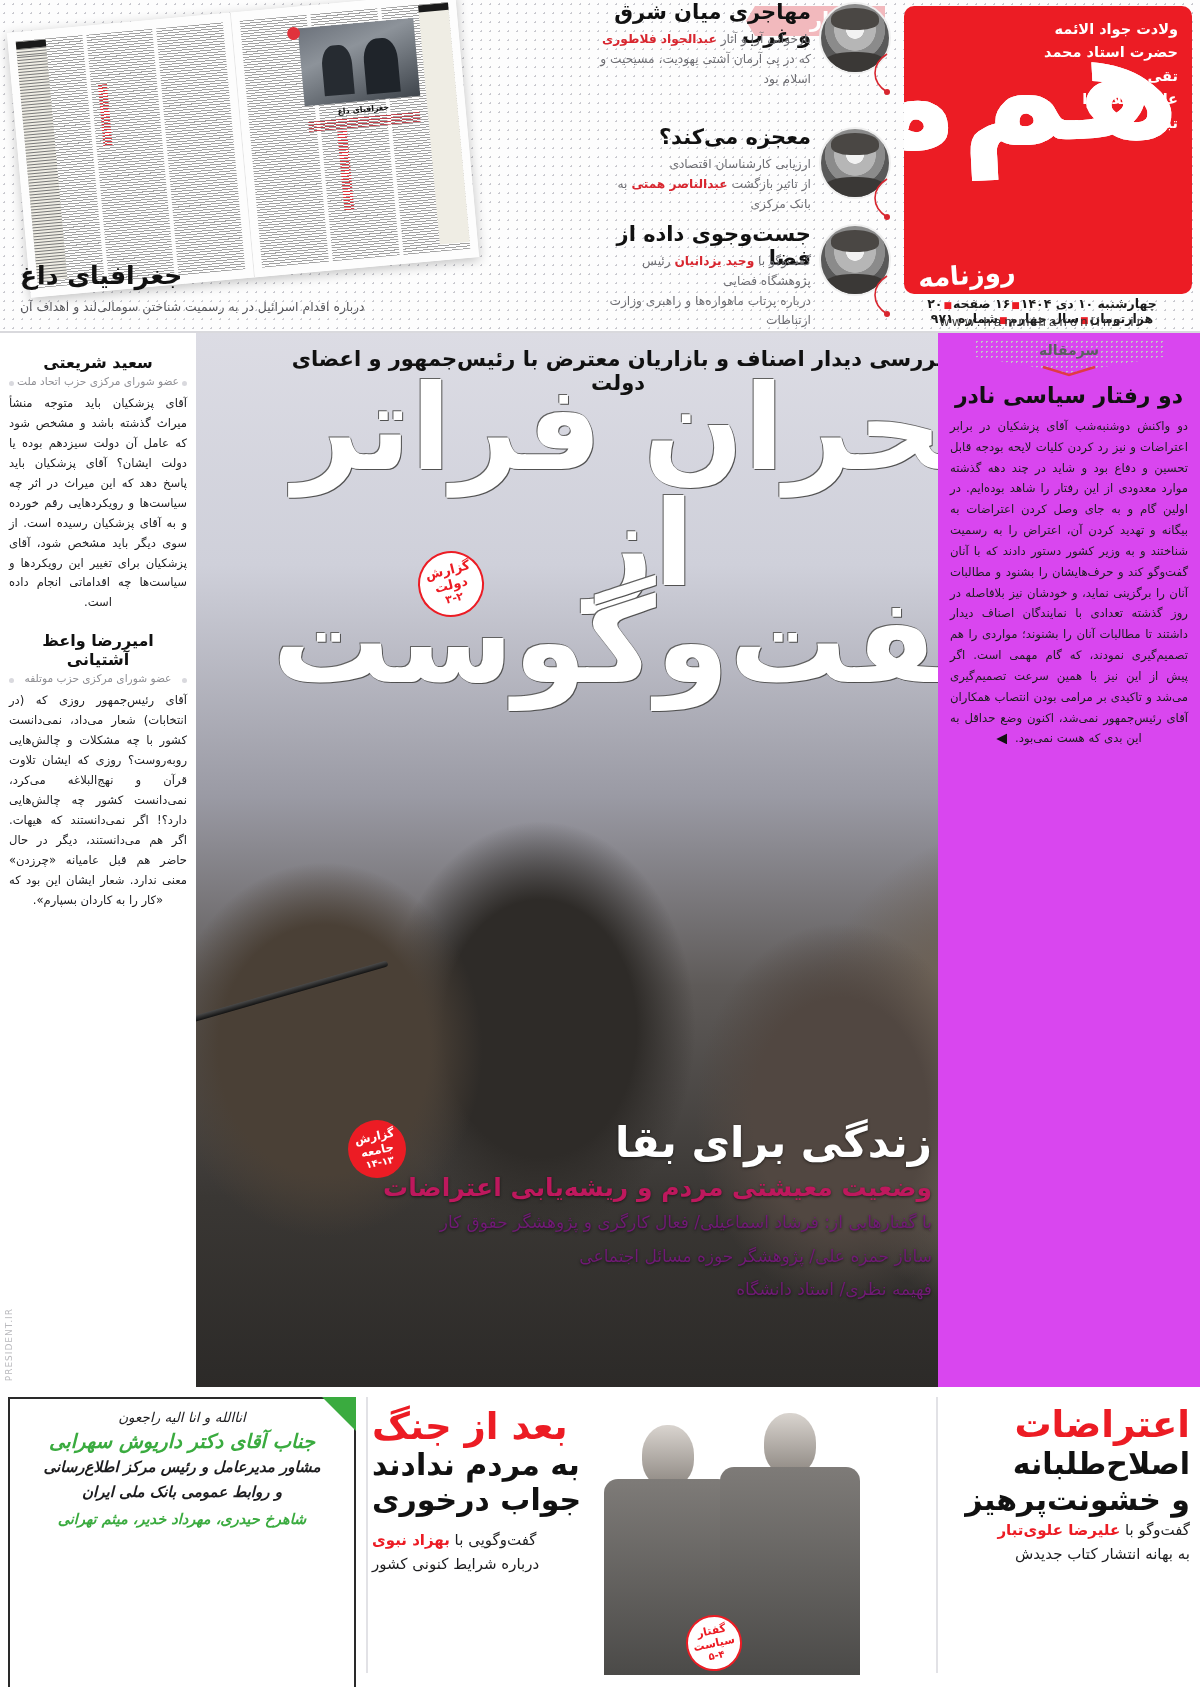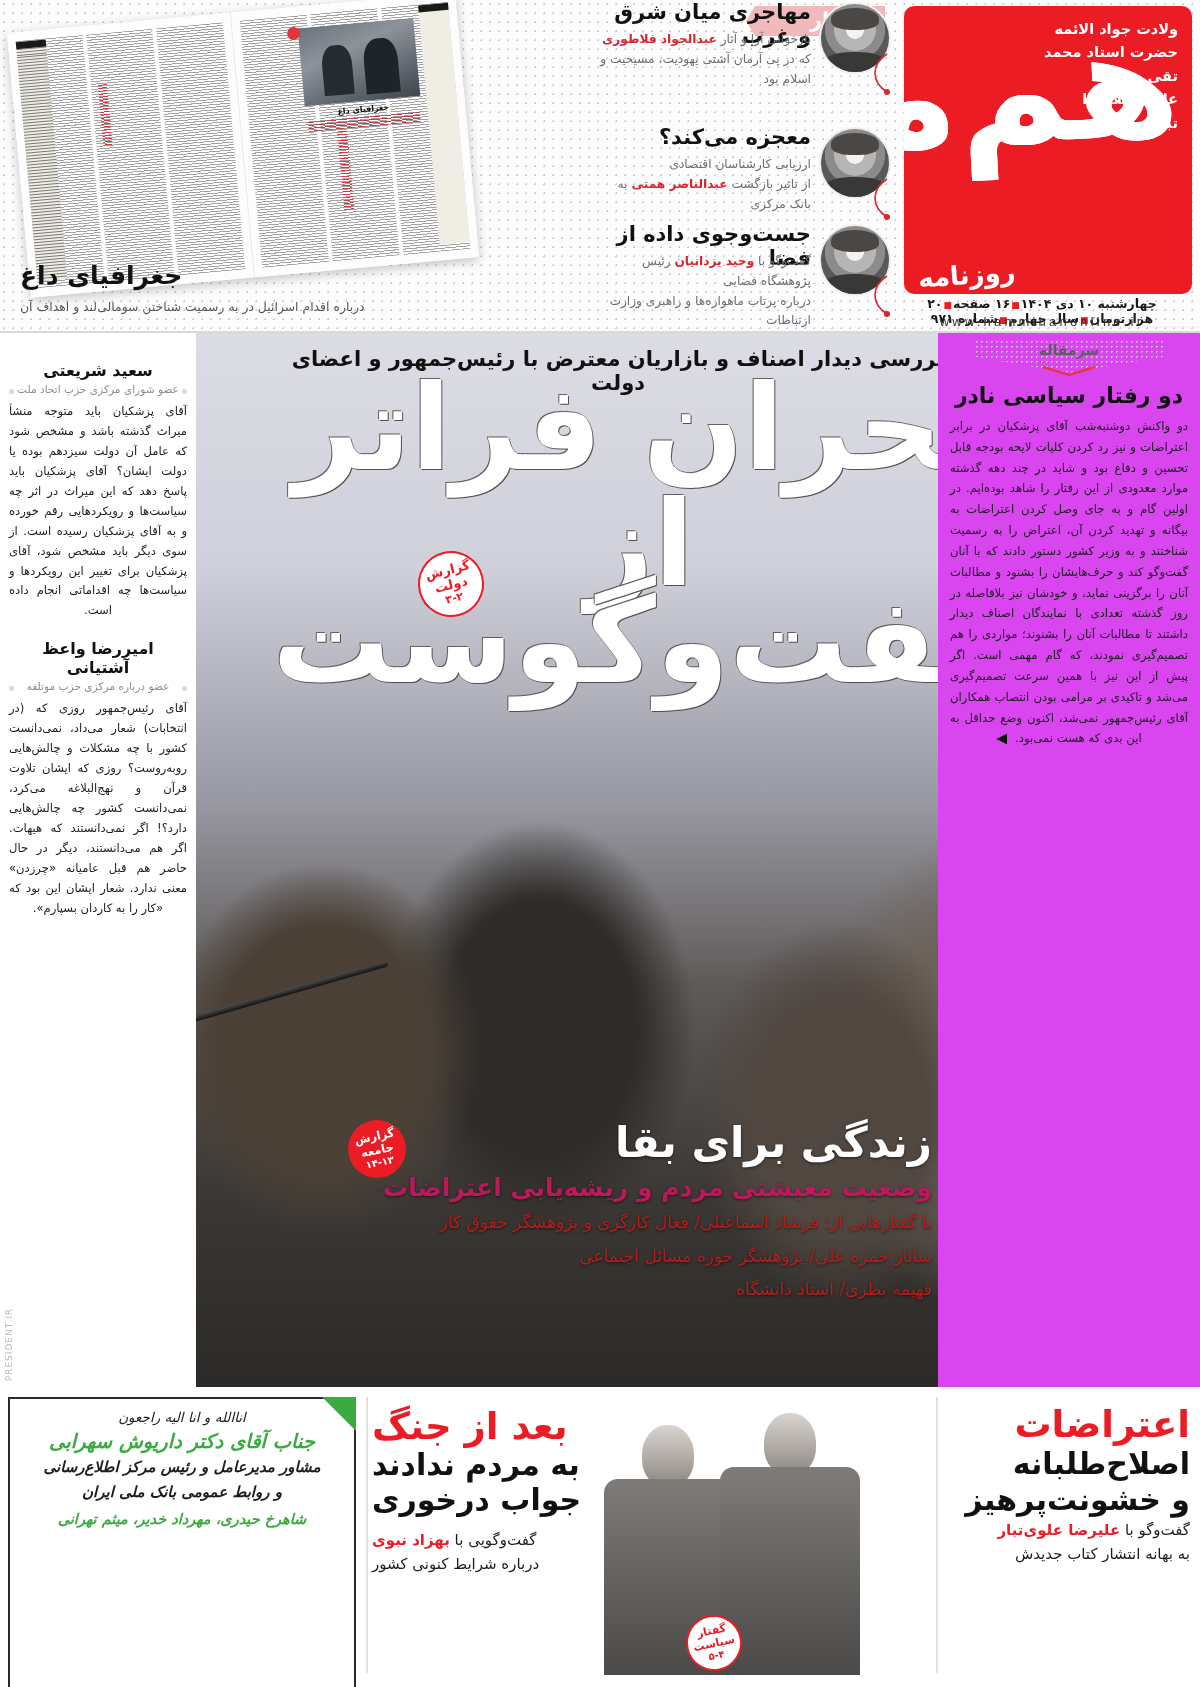--- a/index.html
+++ b/index.html
@@ -137,21 +137,21 @@
   .hl2 { font-size: 118px; letter-spacing: -4px; margin-top: -18px; }
   .badge { position: absolute; top: 218px; right: 716px; width: 66px; height: 66px;
            border-radius: 50%; background: #fff; border: 2px solid #ec1c24;
            display: flex; flex-direction: column; align-items: center; justify-content: center;
            transform: rotate(-14deg); }
   .badge .b1 { font-size: 13px; font-weight: bold; color: #ec1c24; line-height: 1.12; }
   .badge .b2 { font-size: 11px; font-weight: bold; color: #ec1c24; }
 
   
   .opinion { position: absolute; top: 0; left: 0; width: 196px; height: 1054px;
-             background: #ffffff; padding: 24px 9px; }
+             background: #ffffff; padding: 16px 9px; }
   .op-name { text-align: center; font-size: 16px; font-weight: bold; color: #111;
              margin-top: 4px; }
   .op-role { position: relative; text-align: center; font-size: 10.6px; color: #8d8d92;
              margin: 3px 0 7px; }
   .op-role::before, .op-role::after { content: ""; position: absolute; top: 50%;
              width: 5px; height: 5px; border-radius: 50%; background: #d9d9de; }
   .op-role::before { right: 0; } .op-role::after { left: 0; }
   .op-body { font-size: 11.6px; line-height: 1.72; color: #1d1d1f; text-align: justify;
              text-align-last: center; }
   .op-div { height: 14px; }
@@ -181,21 +181,21 @@
   .s2-badge { position: absolute; top: 2px; left: -4px; width: 58px; height: 58px;
               border-radius: 50%; background: #ec1c24; color: #fff; display: flex;
               flex-direction: column; align-items: center; justify-content: center;
               transform: rotate(-12deg); }
   .s2-badge .b1 { font-size: 11.5px; font-weight: bold; line-height: 1.15; }
   .s2-badge .b2 { font-size: 10px; font-weight: bold; }
   .s2-title { font-size: 42px; font-weight: bold; color: #fff; letter-spacing: -1.5px;
               text-shadow: 0 1px 3px rgba(0,0,0,.55); }
   .s2-sub { font-size: 25px; font-weight: bold; color: #be185d; margin-top: 6px;
             letter-spacing: -0.8px; text-shadow: 0 1px 3px rgba(0,0,0,.55); }
-  .s2-line { font-size: 17px; color: #b91c1c; margin-top: 8px; line-height: 1.5;
+  .s2-line { font-size: 17px; color: #701a75; margin-top: 8px; line-height: 1.5;
              text-shadow: 0 1px 3px rgba(0,0,0,.6); }
   .credit { position: absolute; bottom: 6px; left: 4px; font-size: 9px; color: #b9b9bd;
             writing-mode: vertical-rl; transform: rotate(180deg); letter-spacing: 1px; }
 
   
   .bottom { position: absolute; top: 1389px; left: 0; width: 1200px; height: 298px;
             background: #ffffff; }
 
   
   .cond { position: absolute; top: 8px; left: 8px; width: 348px; height: 362px;
@@ -374,21 +374,21 @@
       <div class="b1">دولت</div>
       <div class="b2">۳-۲</div>
     </div>
 
     <div class="opinion">
       <div class="op-name">سعید شریعتی</div>
       <div class="op-role">عضو شورای مرکزی حزب اتحاد ملت</div>
       <div class="op-body">آقای پزشکیان باید متوجه منشأ میراث گذشته باشد و مشخص شود که عامل آن دولت سیزدهم بوده یا دولت ایشان؟ آقای پزشکیان باید پاسخ دهد که این میراث در اثر چه سیاست‌ها و رویکردهایی رقم خورده و به آقای پزشکیان رسیده است. از سوی دیگر باید مشخص شود، آقای پزشکیان برای تغییر این رویکردها و سیاست‌ها چه اقداماتی انجام داده است.</div>
       <div class="op-div"></div>
       <div class="op-name">امیررضا واعظ آشتیانی</div>
-      <div class="op-role">عضو درباره مرکزی حزب موتلفه</div>
+      <div class="op-role">عضو شورای مرکزی حزب موتلفه</div>
       <div class="op-body">آقای رئیس‌جمهور روزی که (در انتخابات) شعار می‌داد، نمی‌دانست کشور با چه مشکلات و چالش‌هایی روبه‌روست؟ روزی که ایشان تلاوت قرآن و نهج‌البلاغه می‌کرد، نمی‌دانست کشور چه چالش‌هایی دارد؟! اگر نمی‌دانستند که هیهات. اگر هم می‌دانستند، دیگر در حال حاضر هم قبل عامیانه «چرزدن» معنی ندارد. شعار ایشان این بود که «کار را به کاردان بسپارم».</div>
     </div>
 
     <div class="editorial">
       <div class="ed-tabwrap">
         <div class="ed-tab">
           <span>سرمقاله</span>
         </div>
         <svg class="ed-chev" viewBox="0 0 56 12">
           <path d="M2 2 L28 10 L54 2" fill="none" stroke="#e03a45" stroke-width="2.6"></path>

